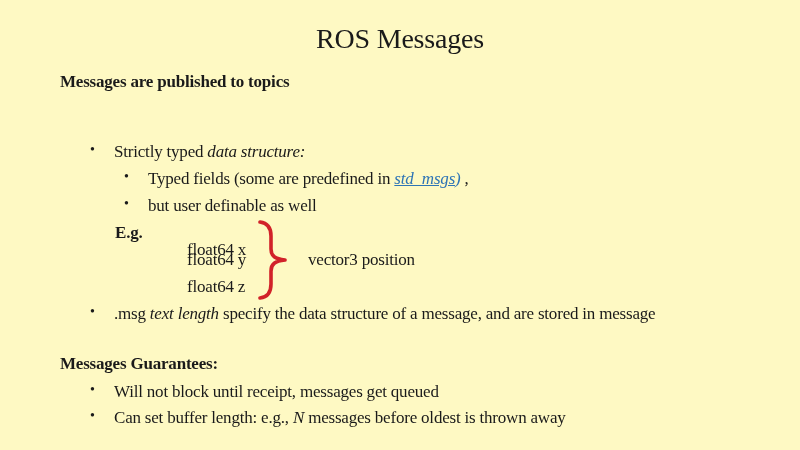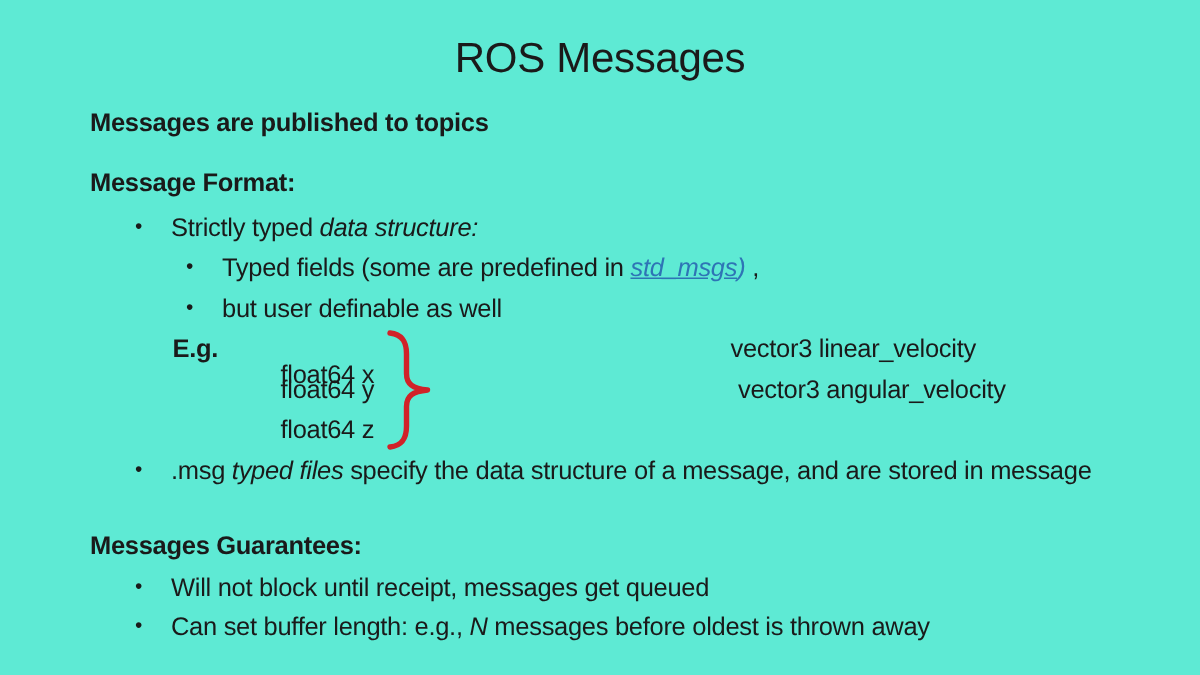--- a/index.html
+++ b/index.html
@@ -5,22 +5,22 @@
   :root {
     --text: #1a1a1a;
     --link: #2E74B5;
     --brace: #d12229;
   }
   html, body { margin: 0; padding: 0; background: #ffffff; }
   .slide {
     position: relative;
     width: 800px;
     height: 450px;
-    background: #5eead4;
-    font-family: Liberation Sans, sans-serif;
+    background: #fef9c3;
+    font-family: Liberation Serif, serif;
     color: var(--text);
     overflow: hidden;
   }
   .title {
     position: absolute;
     top: 23px;
     left: 0;
     width: 100%;
     text-align: center;
     font-size: 28px;
@@ -80,21 +80,20 @@
   .seg-ib { font-style: italic; color: var(--link); }
 </style>
 </head>
 <body>
 
 <div class="slide">
 
   <div class="title">ROS Messages</div>
 
   <div class="h" style="top:72px">Messages are published to topics</div>
-  <div class="h" style="top:112px">Message Format:</div>
 
   <div class="line l1" style="top:142px">
     <span class="bullet">•</span>
     <span><span>Strictly typed </span><span class="seg-i">data structure:</span></span>
   </div>
 
   <div class="line l2" style="top:169px">
     <span class="bullet">•</span>
     <span><span>Typed fields (some are predefined in </span><span class="seg-l">std_msgs</span><span class="seg-ib">)</span><span> ,</span></span>
   </div>
@@ -105,27 +104,26 @@
   </div>
 
   <div class="example">
     <span class="ex bold" style="left:115px; top:1px">E.g.</span>
     <span class="ex" style="left:187px; top:18px">float64 x</span>
     <span class="ex" style="left:187px; top:28px">float64 y</span>
     <span class="ex" style="left:187px; top:55px">float64 z</span>
     <svg class="brace" width="42" height="84" viewBox="0 0 42 84">
       <path d="M 11 4 C 20 5, 22 11, 22 18 L 22 31 C 22 38, 26 41, 36 42 C 26 43, 22 46, 22 53 L 22 66 C 22 73, 20 79, 11 80"></path>
     </svg>
-    <span class="ex" style="left:487px; top:1px">vector3 linear_velocity</span>
-    <span class="ex" style="left:492px; top:28px">vector3 angular_velocity</span>
+    <span class="ex" style="left:308px; top:28px">vector3 position</span>
   </div>
 
   <div class="line l1" style="top:304px">
     <span class="bullet">•</span>
-    <span><span>.msg </span><span class="seg-i">typed files</span><span> specify the data structure of a message, and are stored in message</span></span>
+    <span><span>.msg </span><span class="seg-i">text length</span><span> specify the data structure of a message, and are stored in message</span></span>
   </div>
 
   <div class="h" style="top:354px">Messages Guarantees:</div>
 
   <div class="line l1" style="top:382px">
     <span class="bullet">•</span>
     <span><span>Will not block until receipt, messages get queued</span></span>
   </div>
 
   <div class="line l1" style="top:408px">

